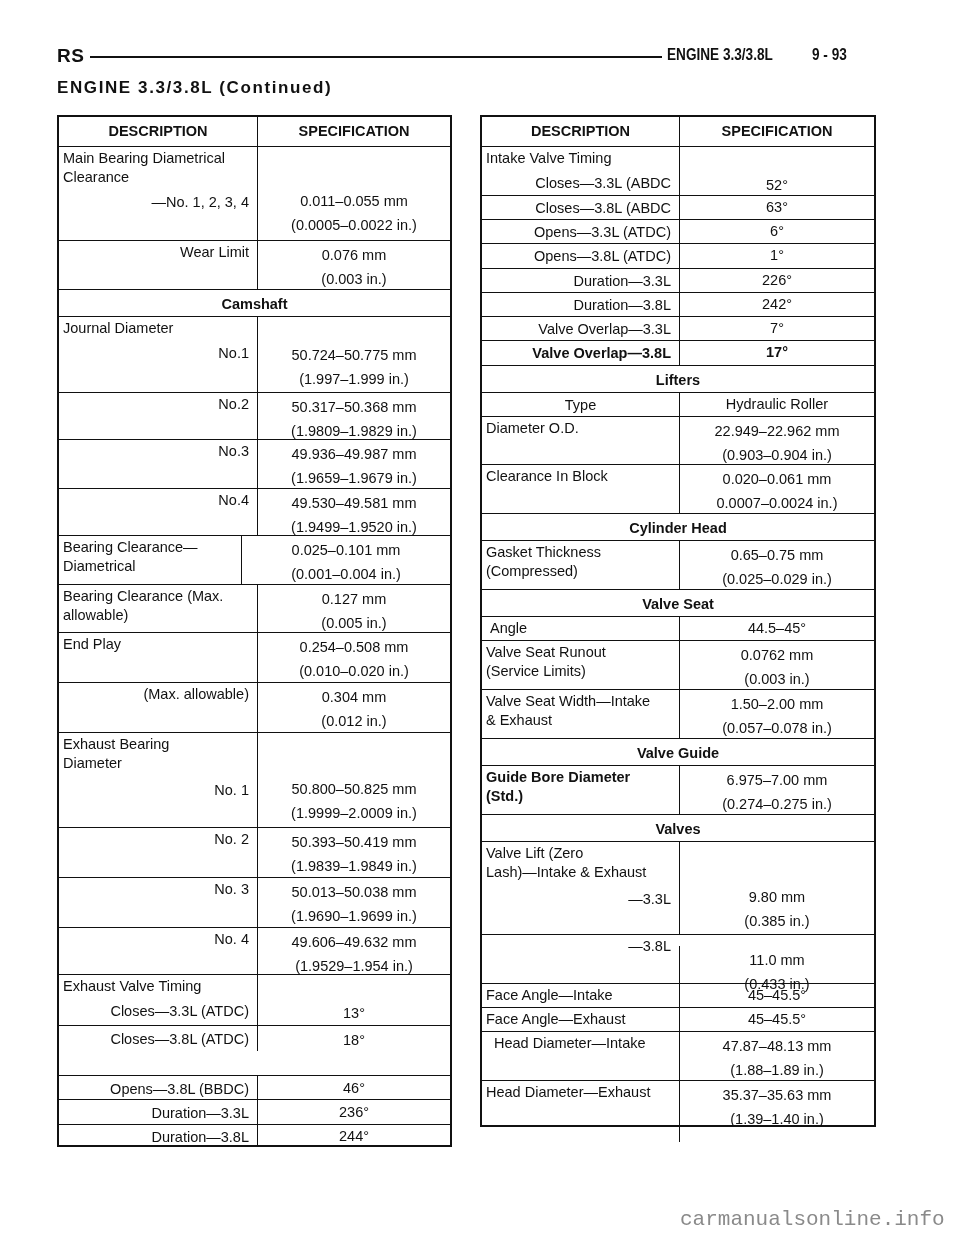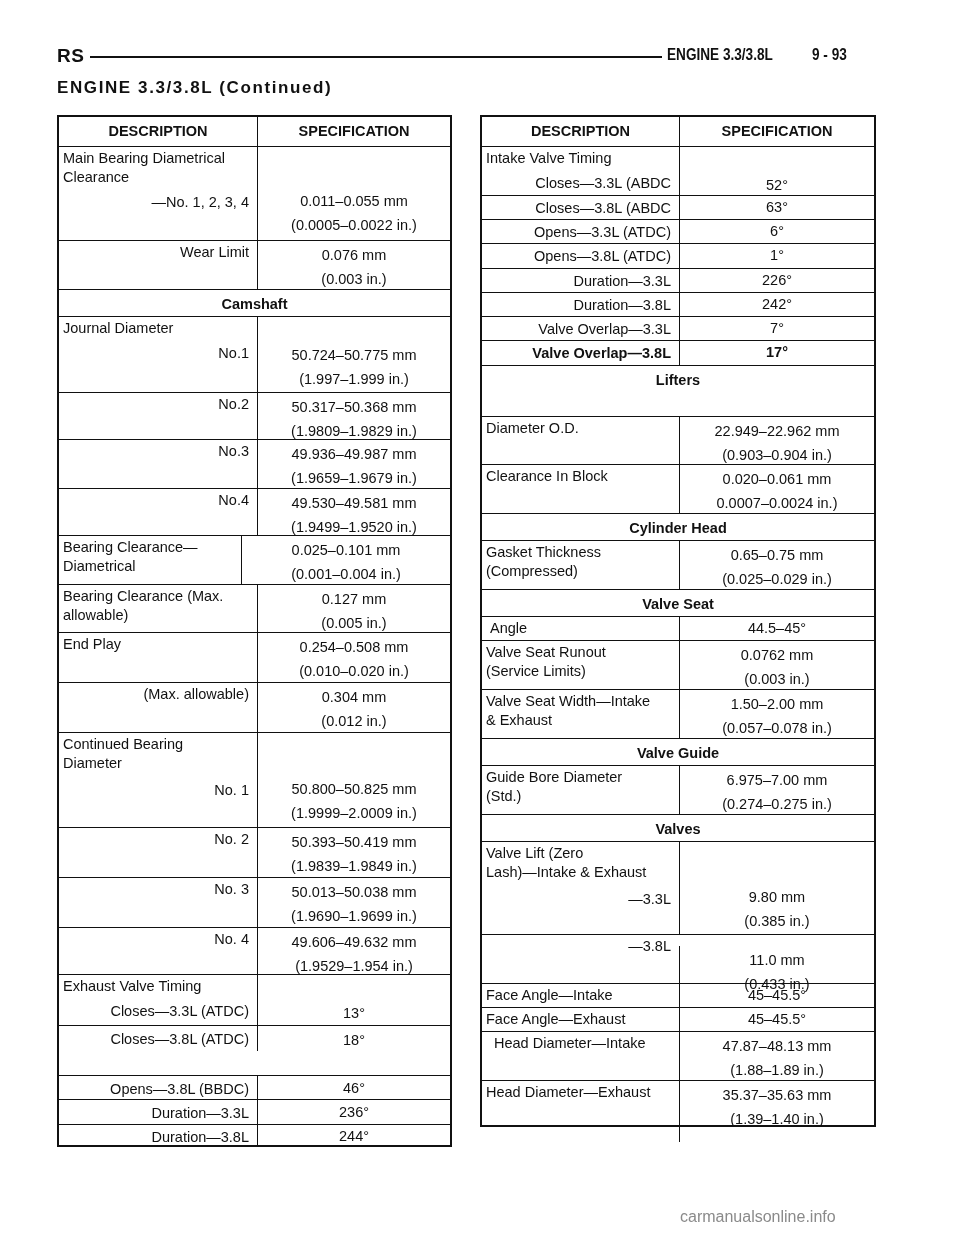--- a/index.html
+++ b/index.html
@@ -15,21 +15,21 @@
   .row { position: absolute; left: 0; right: 0; border-top: 1.5px solid #111; box-sizing: border-box; }
   .row.first { border-top: none; }
   .cell { position: absolute; top: 0; bottom: 0; box-sizing: border-box; font-size: 14.5px; line-height: 19px; }
   .desc { left: 0; padding: 2px 4px 0 4px; }
   .spec { border-left: 1.5px solid #111; text-align: center; padding-top: 4px; }
   .spec div { height: 24px; line-height: 20px; }
   .right-desc { text-align: right; padding-right: 8px; }
   .full { left: 0; right: 0; text-align: center; font-weight: bold; padding-top: 5px; font-size: 14.5px; }
   .th { font-weight: bold; text-align: center; padding-top: 5px; font-size: 14.5px; }
   .sub { display: block; text-align: right; padding-right: 4px; }
-  .watermark { position: absolute; left: 680px; top: 1208px; font-size: 16px; color: #8a8a8a; }
+  .watermark { position: absolute; left: 680px; top: 1208px; font-size: 21px; color: #8a8a8a; font-family: Liberation Mono, monospace; }
 </style>
 </head>
 <body>
 
 <div class="hdr-left">RS</div>
 <div class="hdr-rule"></div>
 <div class="hdr-right">ENGINE 3.3/3.8L</div>
 <div class="hdr-page">9 - 93</div>
 <div class="section-title">ENGINE 3.3/3.8L (Continued)</div>
 
@@ -132,21 +132,21 @@
   <div class="row" style="top:565px; height:50px;">
     <div class="cell desc right-desc" style="width:198px;">(Max. allowable)</div>
     <div class="cell spec" style="left:198px; right:0;">
       <div>0.304 mm</div>
       <div>(0.012 in.)</div>
     </div>
   </div>
 
   <div class="row" style="top:615px; height:95px;">
     <div class="cell desc" style="width:198px;">
-      <div>Continued Bearing</div>
+      <div>Exhaust Bearing</div>
       <div>Diameter</div>
       <div class="sub" style="margin-top:8px;">No. 1</div>
     </div>
     <div class="cell spec" style="left:198px; right:0; padding-top:46px;">
       <div>50.800–50.825 mm</div>
       <div>(1.9999–2.0009 in.)</div>
     </div>
   </div>
 
   <div class="row" style="top:710px; height:50px;">
@@ -262,20 +262,26 @@
   <div class="row" style="top:223px; height:25px;font-weight:bold;">
     <div class="cell desc right-desc" style="width:197px; padding-top:3px;">Valve Overlap—3.8L</div>
     <div class="cell spec" style="left:197px; right:0; padding-top:1px;">
         <div>17°</div>
       </div>
   </div>
 
   <div class="row" style="top:248px; height:27px;">
     <div class="cell full">Lifters</div>
   </div>
+  <div class="row" style="top:275px; height:24px;">
+    <div class="cell desc" style="width:197px; text-align:center; padding-top:3px;">Type</div>
+    <div class="cell spec" style="left:197px; right:0; padding-top:1px;">
+        <div>Hydraulic Roller</div>
+      </div>
+  </div>
   <div class="row" style="top:299px; height:48px;">
     <div class="cell desc" style="width:197px;">Diameter O.D.</div>
     <div class="cell spec" style="left:197px; right:0;">
       <div>22.949–22.962 mm</div>
       <div>(0.903–0.904 in.)</div>
     </div>
   </div>
   <div class="row" style="top:347px; height:49px;">
     <div class="cell desc" style="width:197px;">Clearance In Block</div>
     <div class="cell spec" style="left:197px; right:0;">
@@ -325,21 +331,21 @@
     <div class="cell spec" style="left:197px; right:0;">
       <div>1.50–2.00 mm</div>
       <div>(0.057–0.078 in.)</div>
     </div>
   </div>
 
   <div class="row" style="top:621px; height:27px;">
     <div class="cell full">Valve Guide</div>
   </div>
   <div class="row" style="top:648px; height:49px;">
-    <div class="cell desc" style="width:197px;">
+    <div class="cell desc" style="width:197px;font-weight:bold;">
       <div>Guide Bore Diameter</div>
       <div>(Std.)</div>
     </div>
     <div class="cell spec" style="left:197px; right:0;">
       <div>6.975–7.00 mm</div>
       <div>(0.274–0.275 in.)</div>
     </div>
   </div>
 
   <div class="row" style="top:697px; height:27px;">

